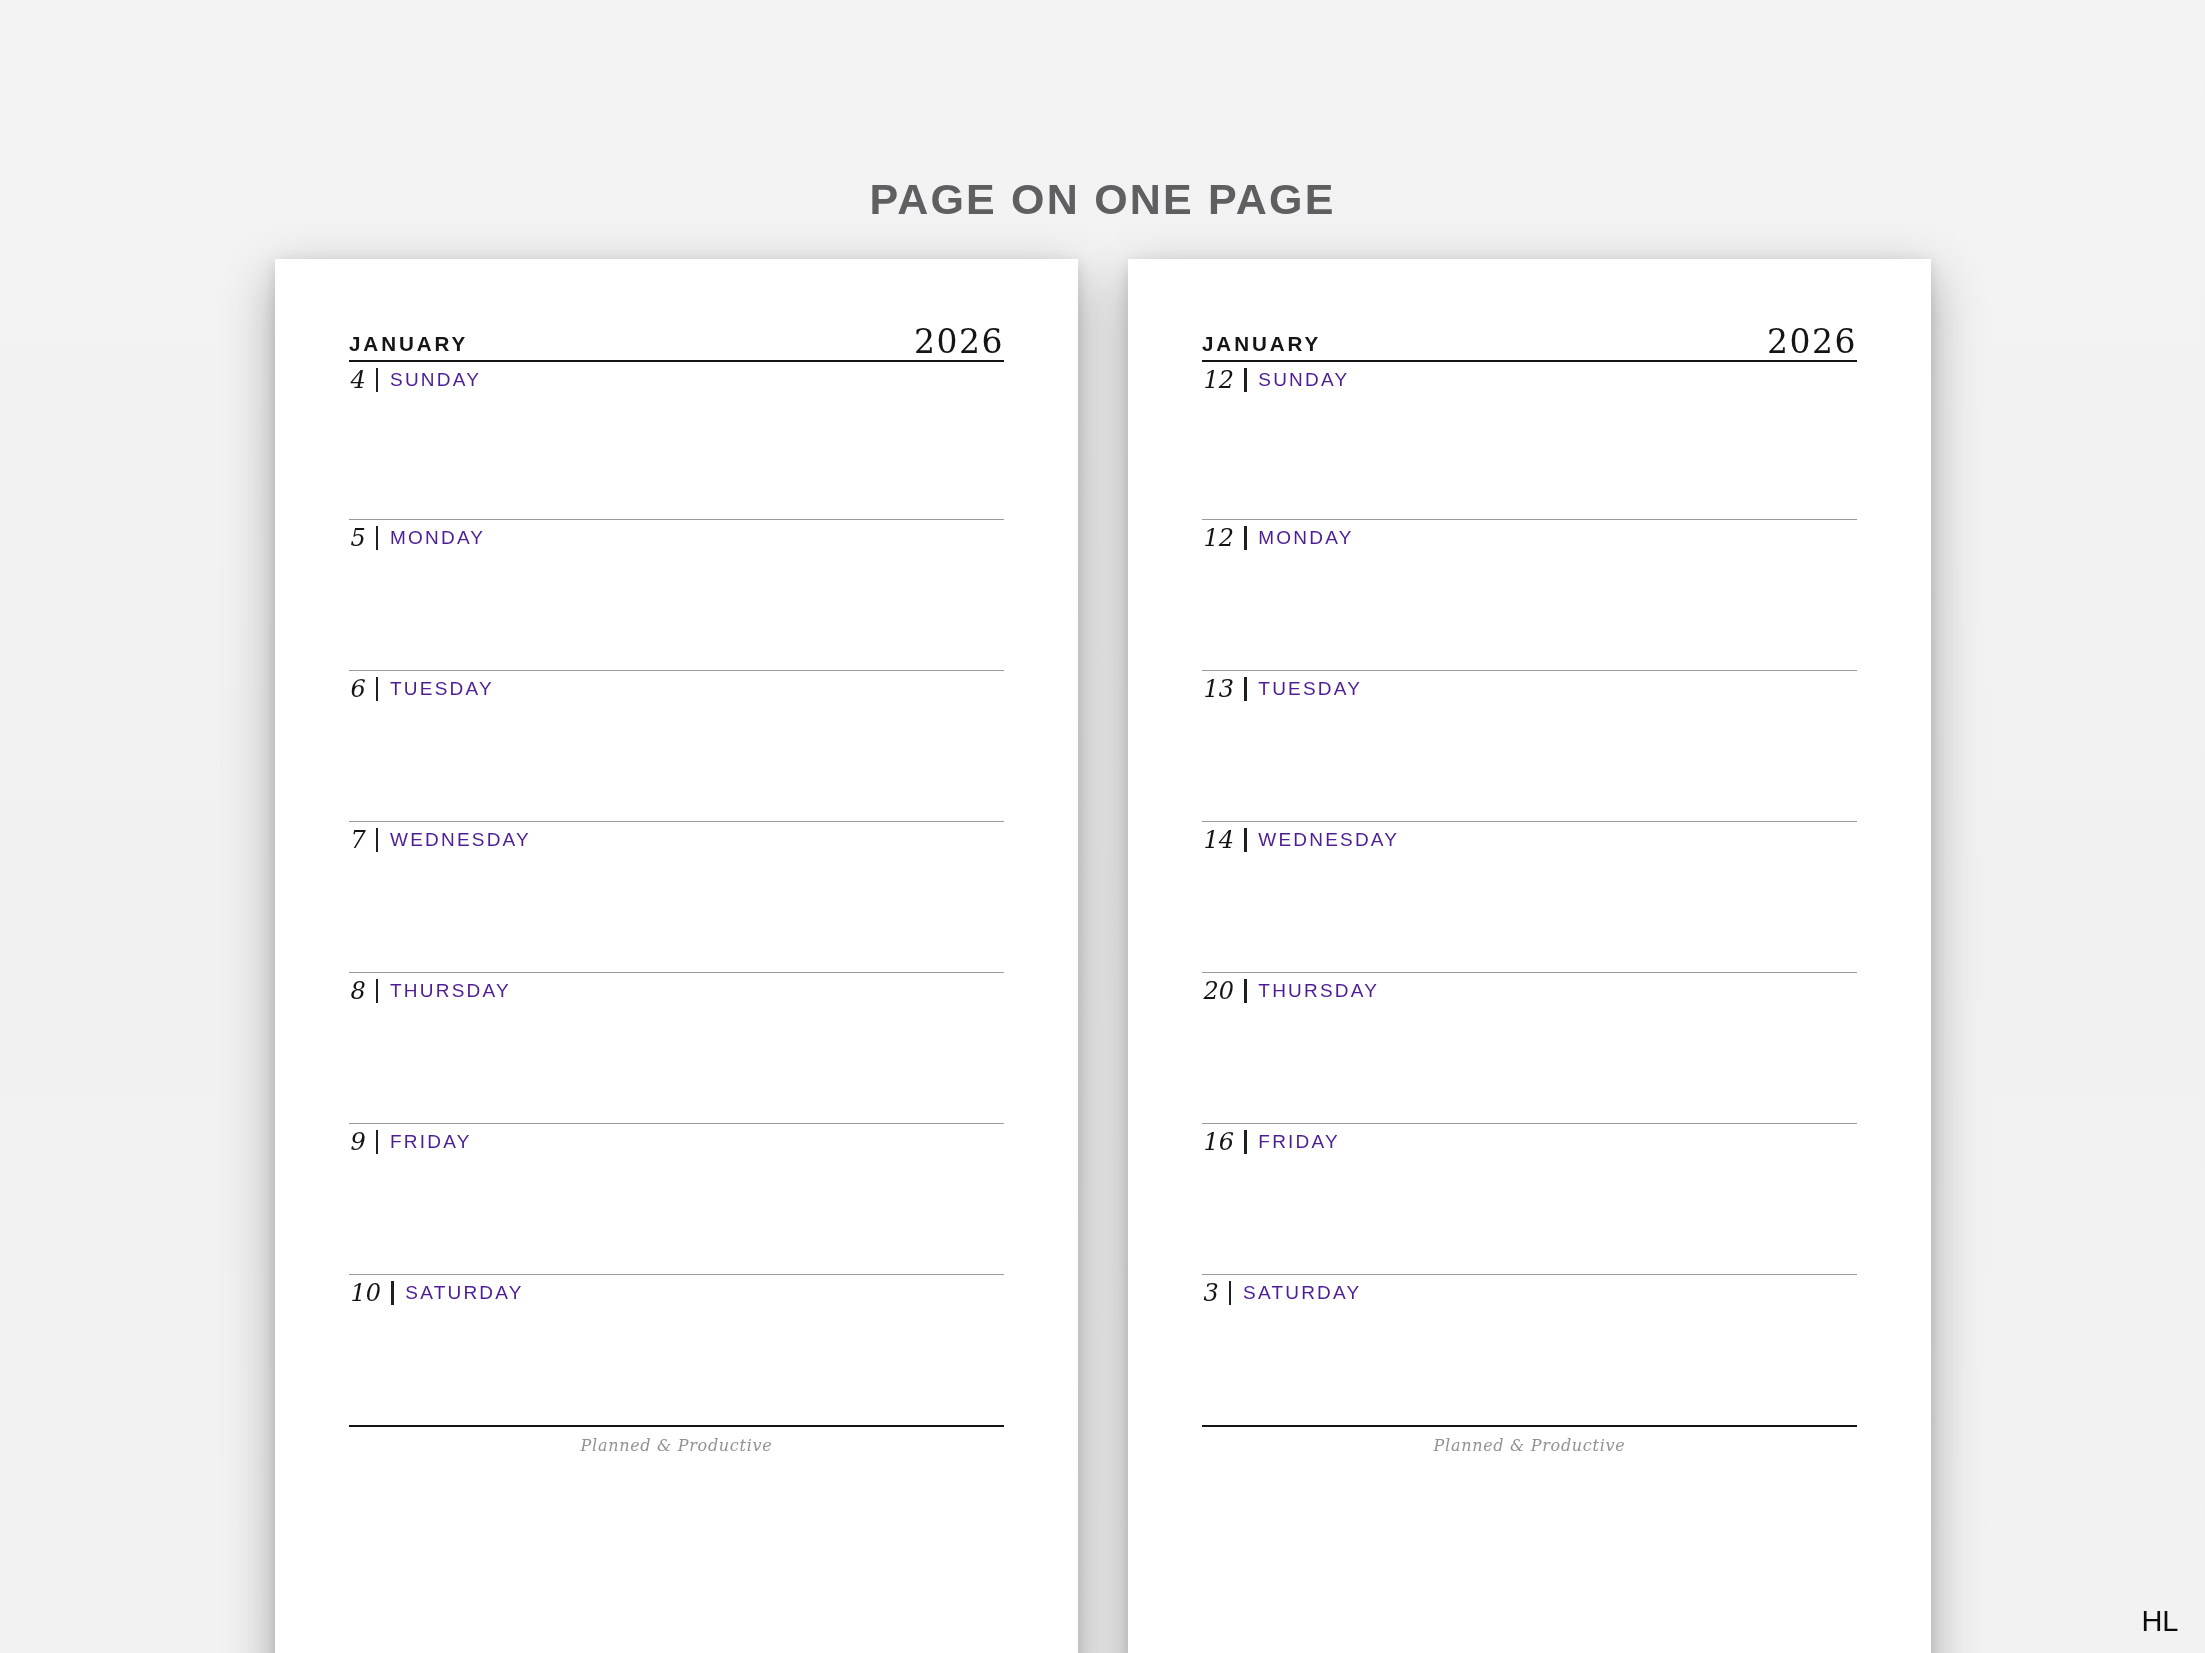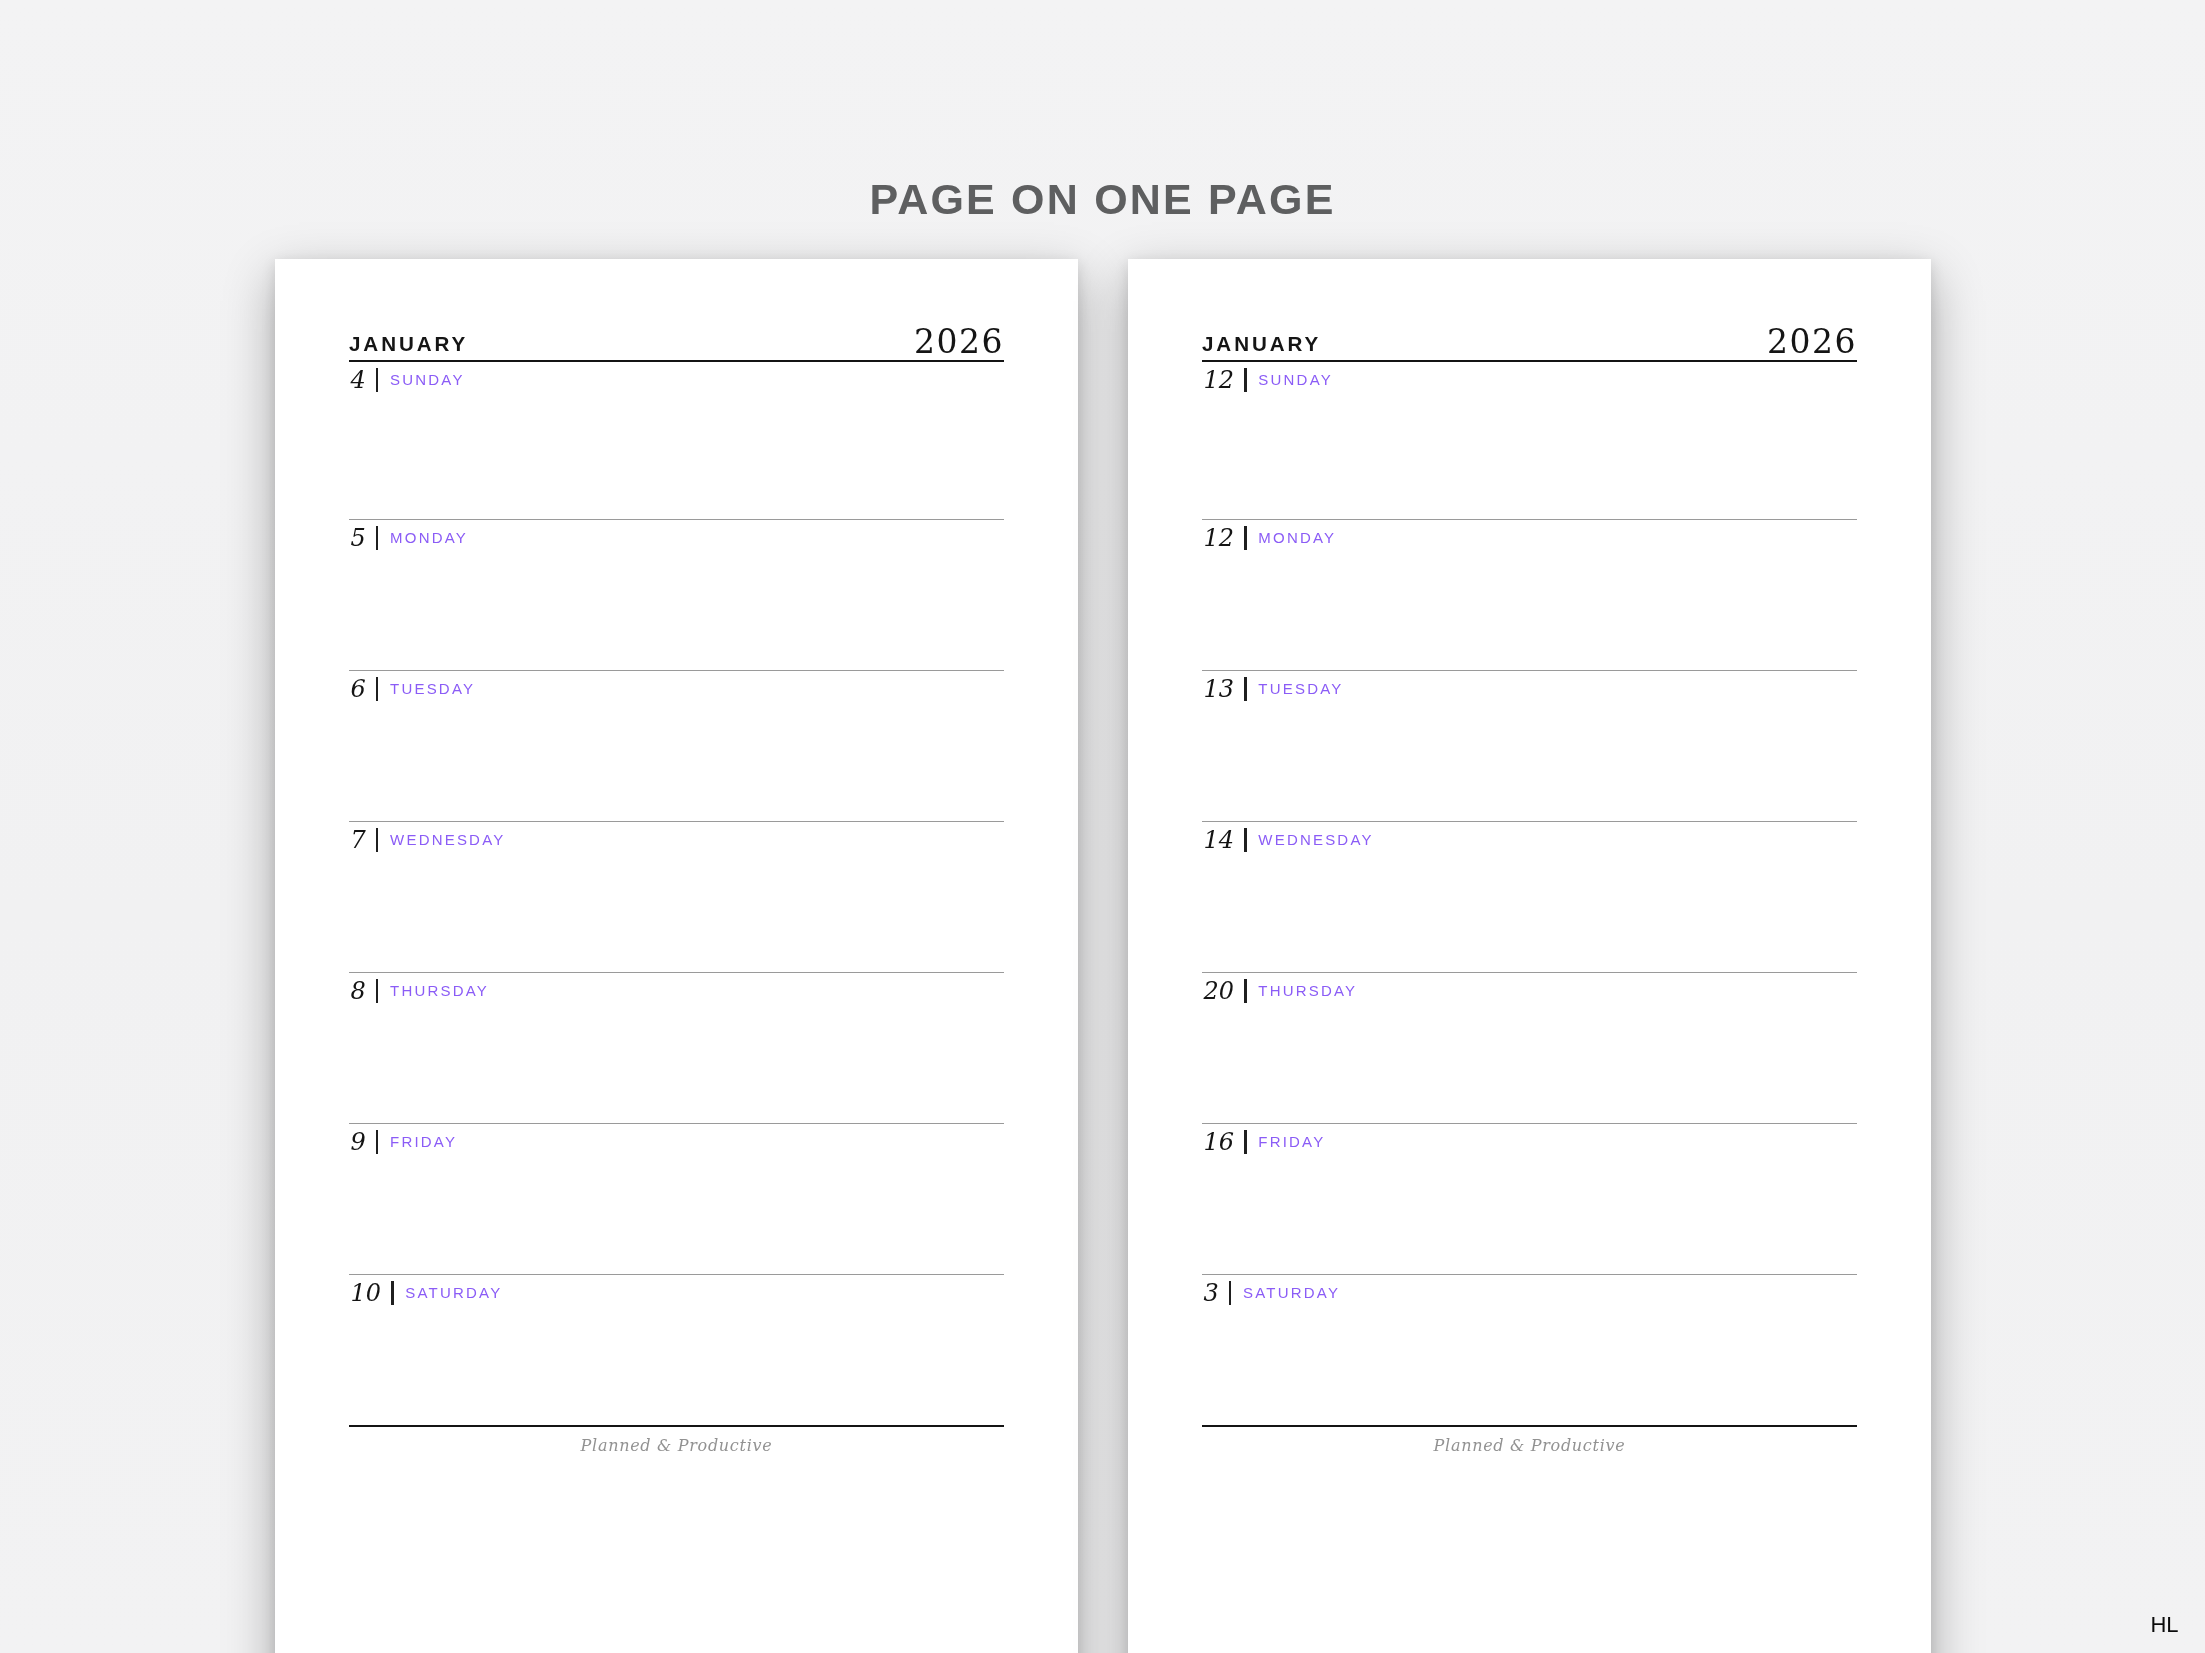--- a/index.html
+++ b/index.html
@@ -89,44 +89,44 @@
     line-height: 1;
   }
   .day-bar {
     width: 2.2px;
     height: 24px;
     background: #1f1f1f;
     margin-left: 10.3px;
     margin-right: 11.8px;
   }
   .day-name {
-    font-size: 15px;
+    font-size: 19px;
     letter-spacing: 2.2px;
-    color: #8b5cf6;
+    color: #4c1d95;
   }
 
   .bottom-rule {
     border-top: 2.9px solid #141414;
   }
 
   .brand-logo {
     margin-top: 8.8px;
     text-align: center;
     font-family: "DejaVu Serif", serif;
     font-style: italic;
     font-size: 16px;
     letter-spacing: 0.7px;
     color: #929292;
   }
 
   .watermark {
     position: absolute;
     right: 26.5px;
     bottom: 16px;
-    font-size: 22px;
+    font-size: 29px;
     color: #0b0b0b;
   }
 </style>
 </head>
 <body>
 
 <div class="main-title">PAGE ON ONE PAGE</div>
 
 <div class="page left">
   <div class="page-inner">

